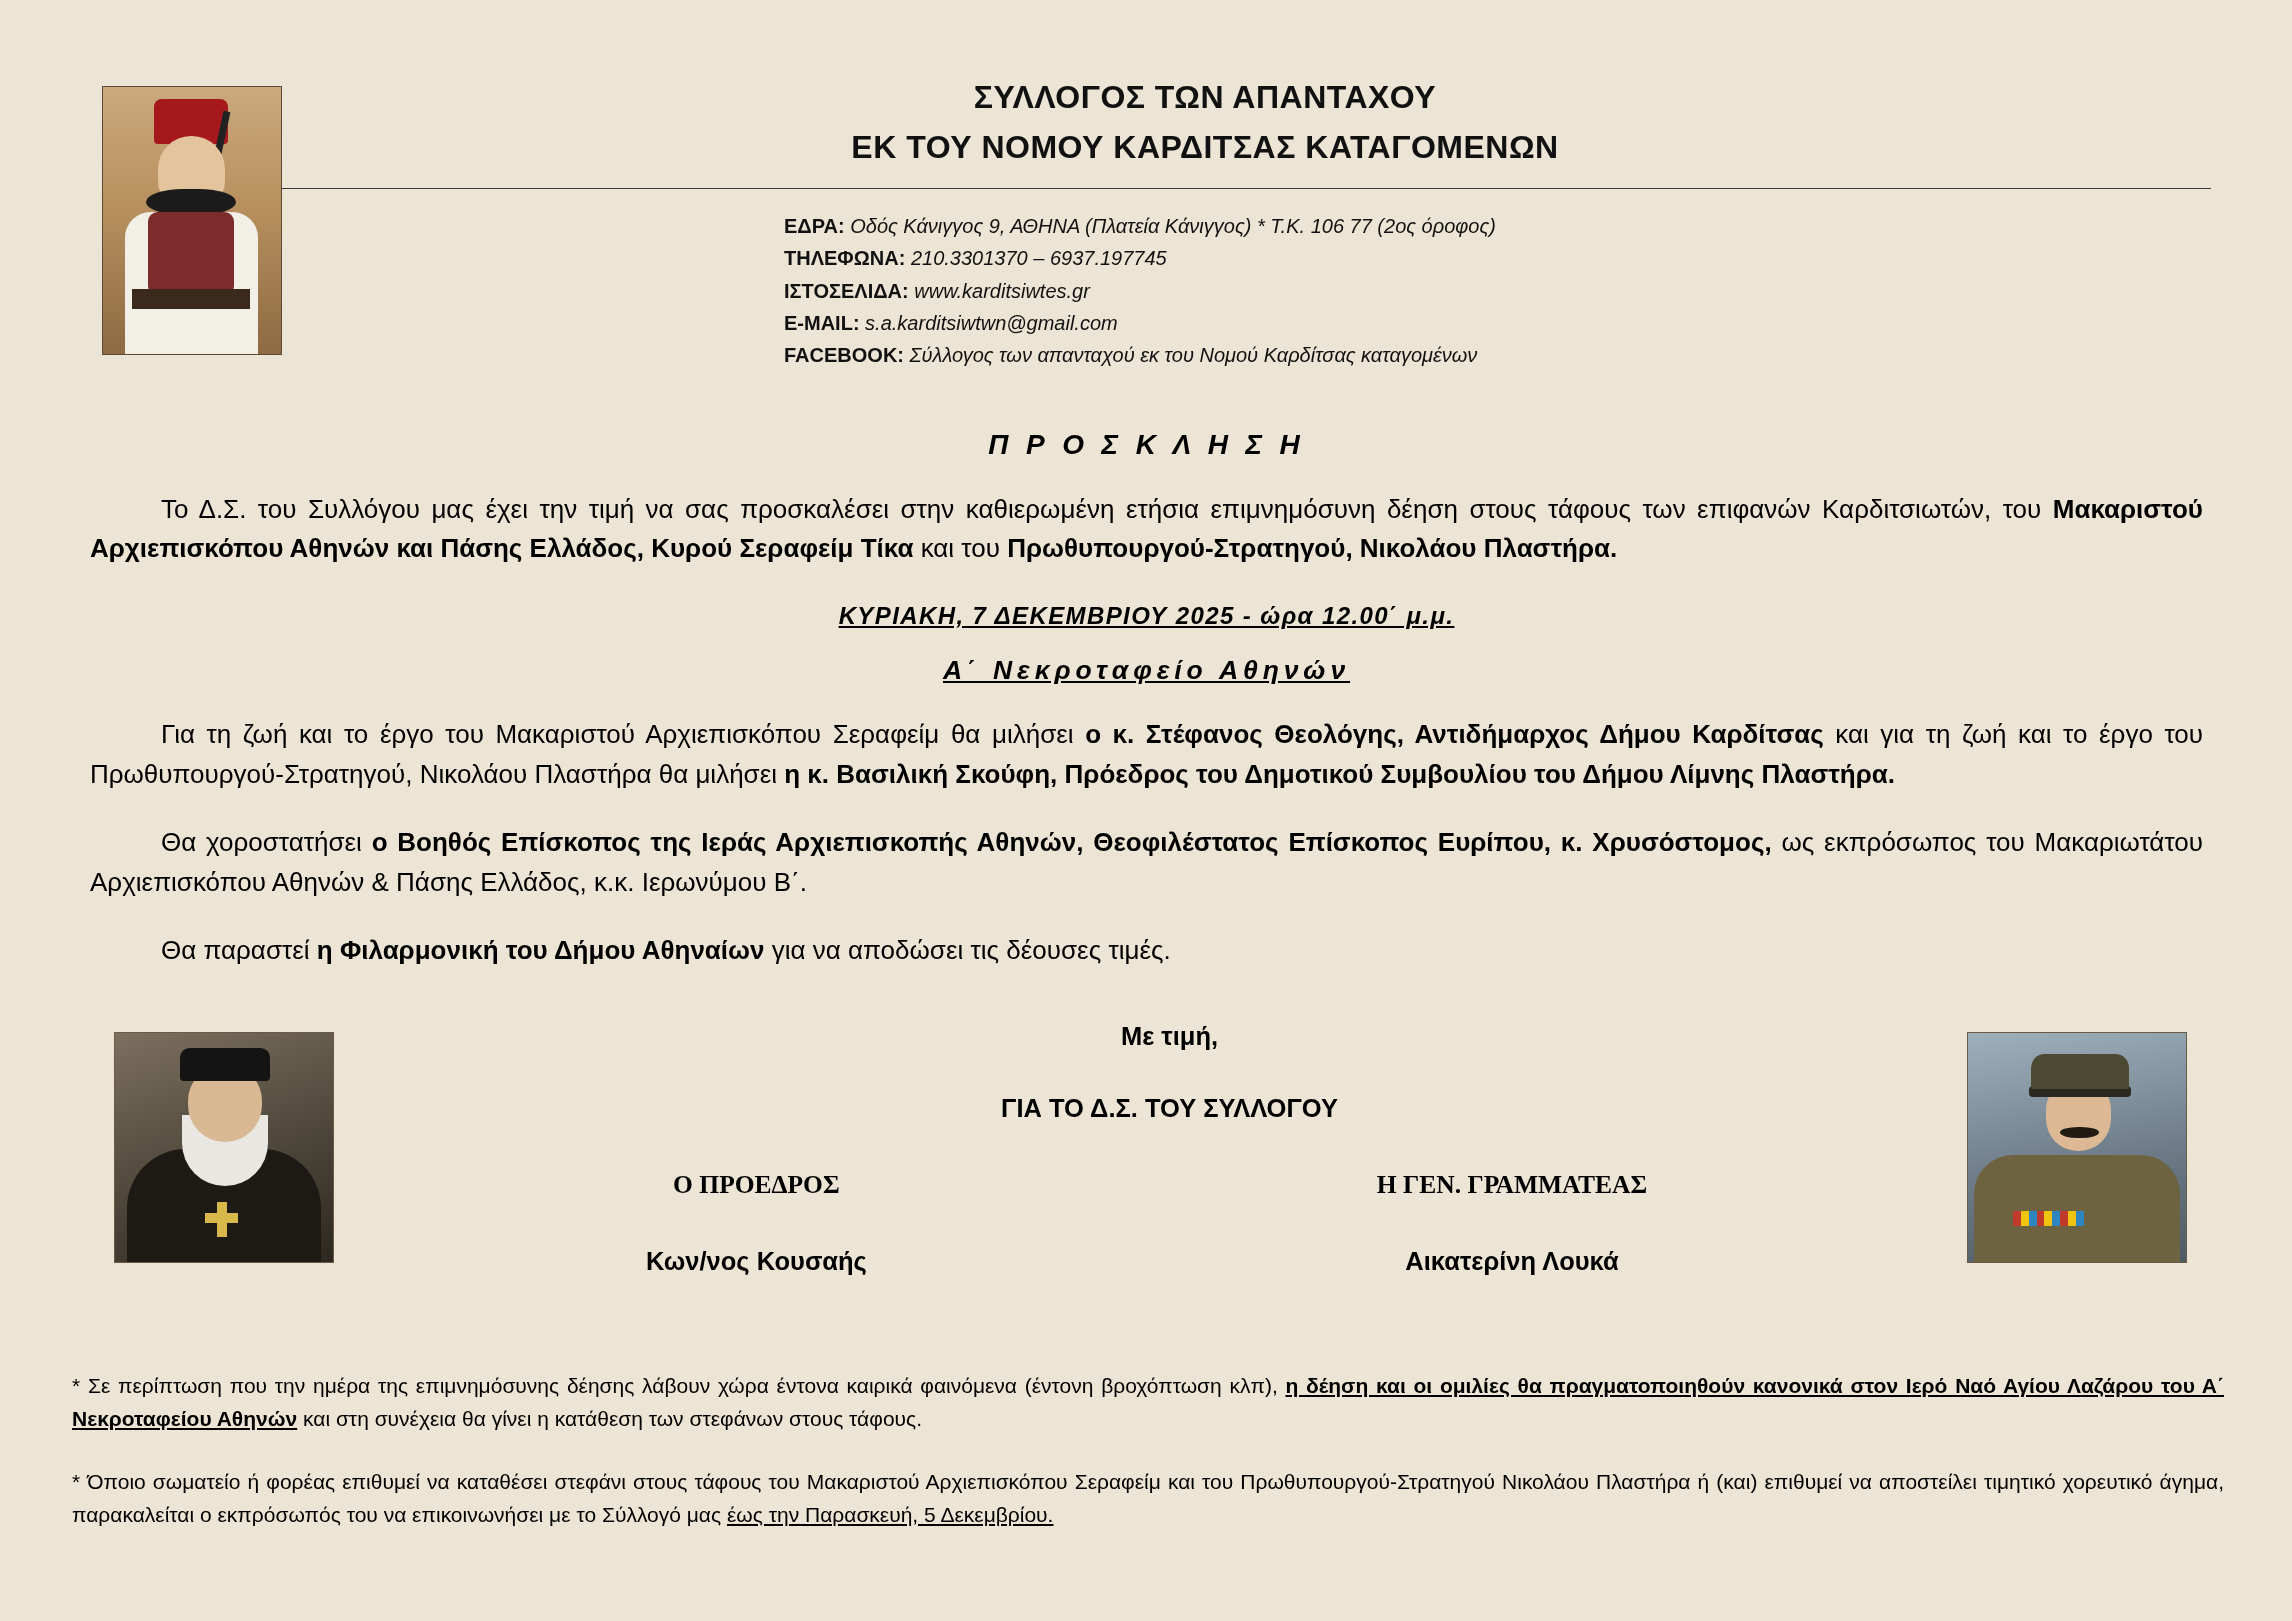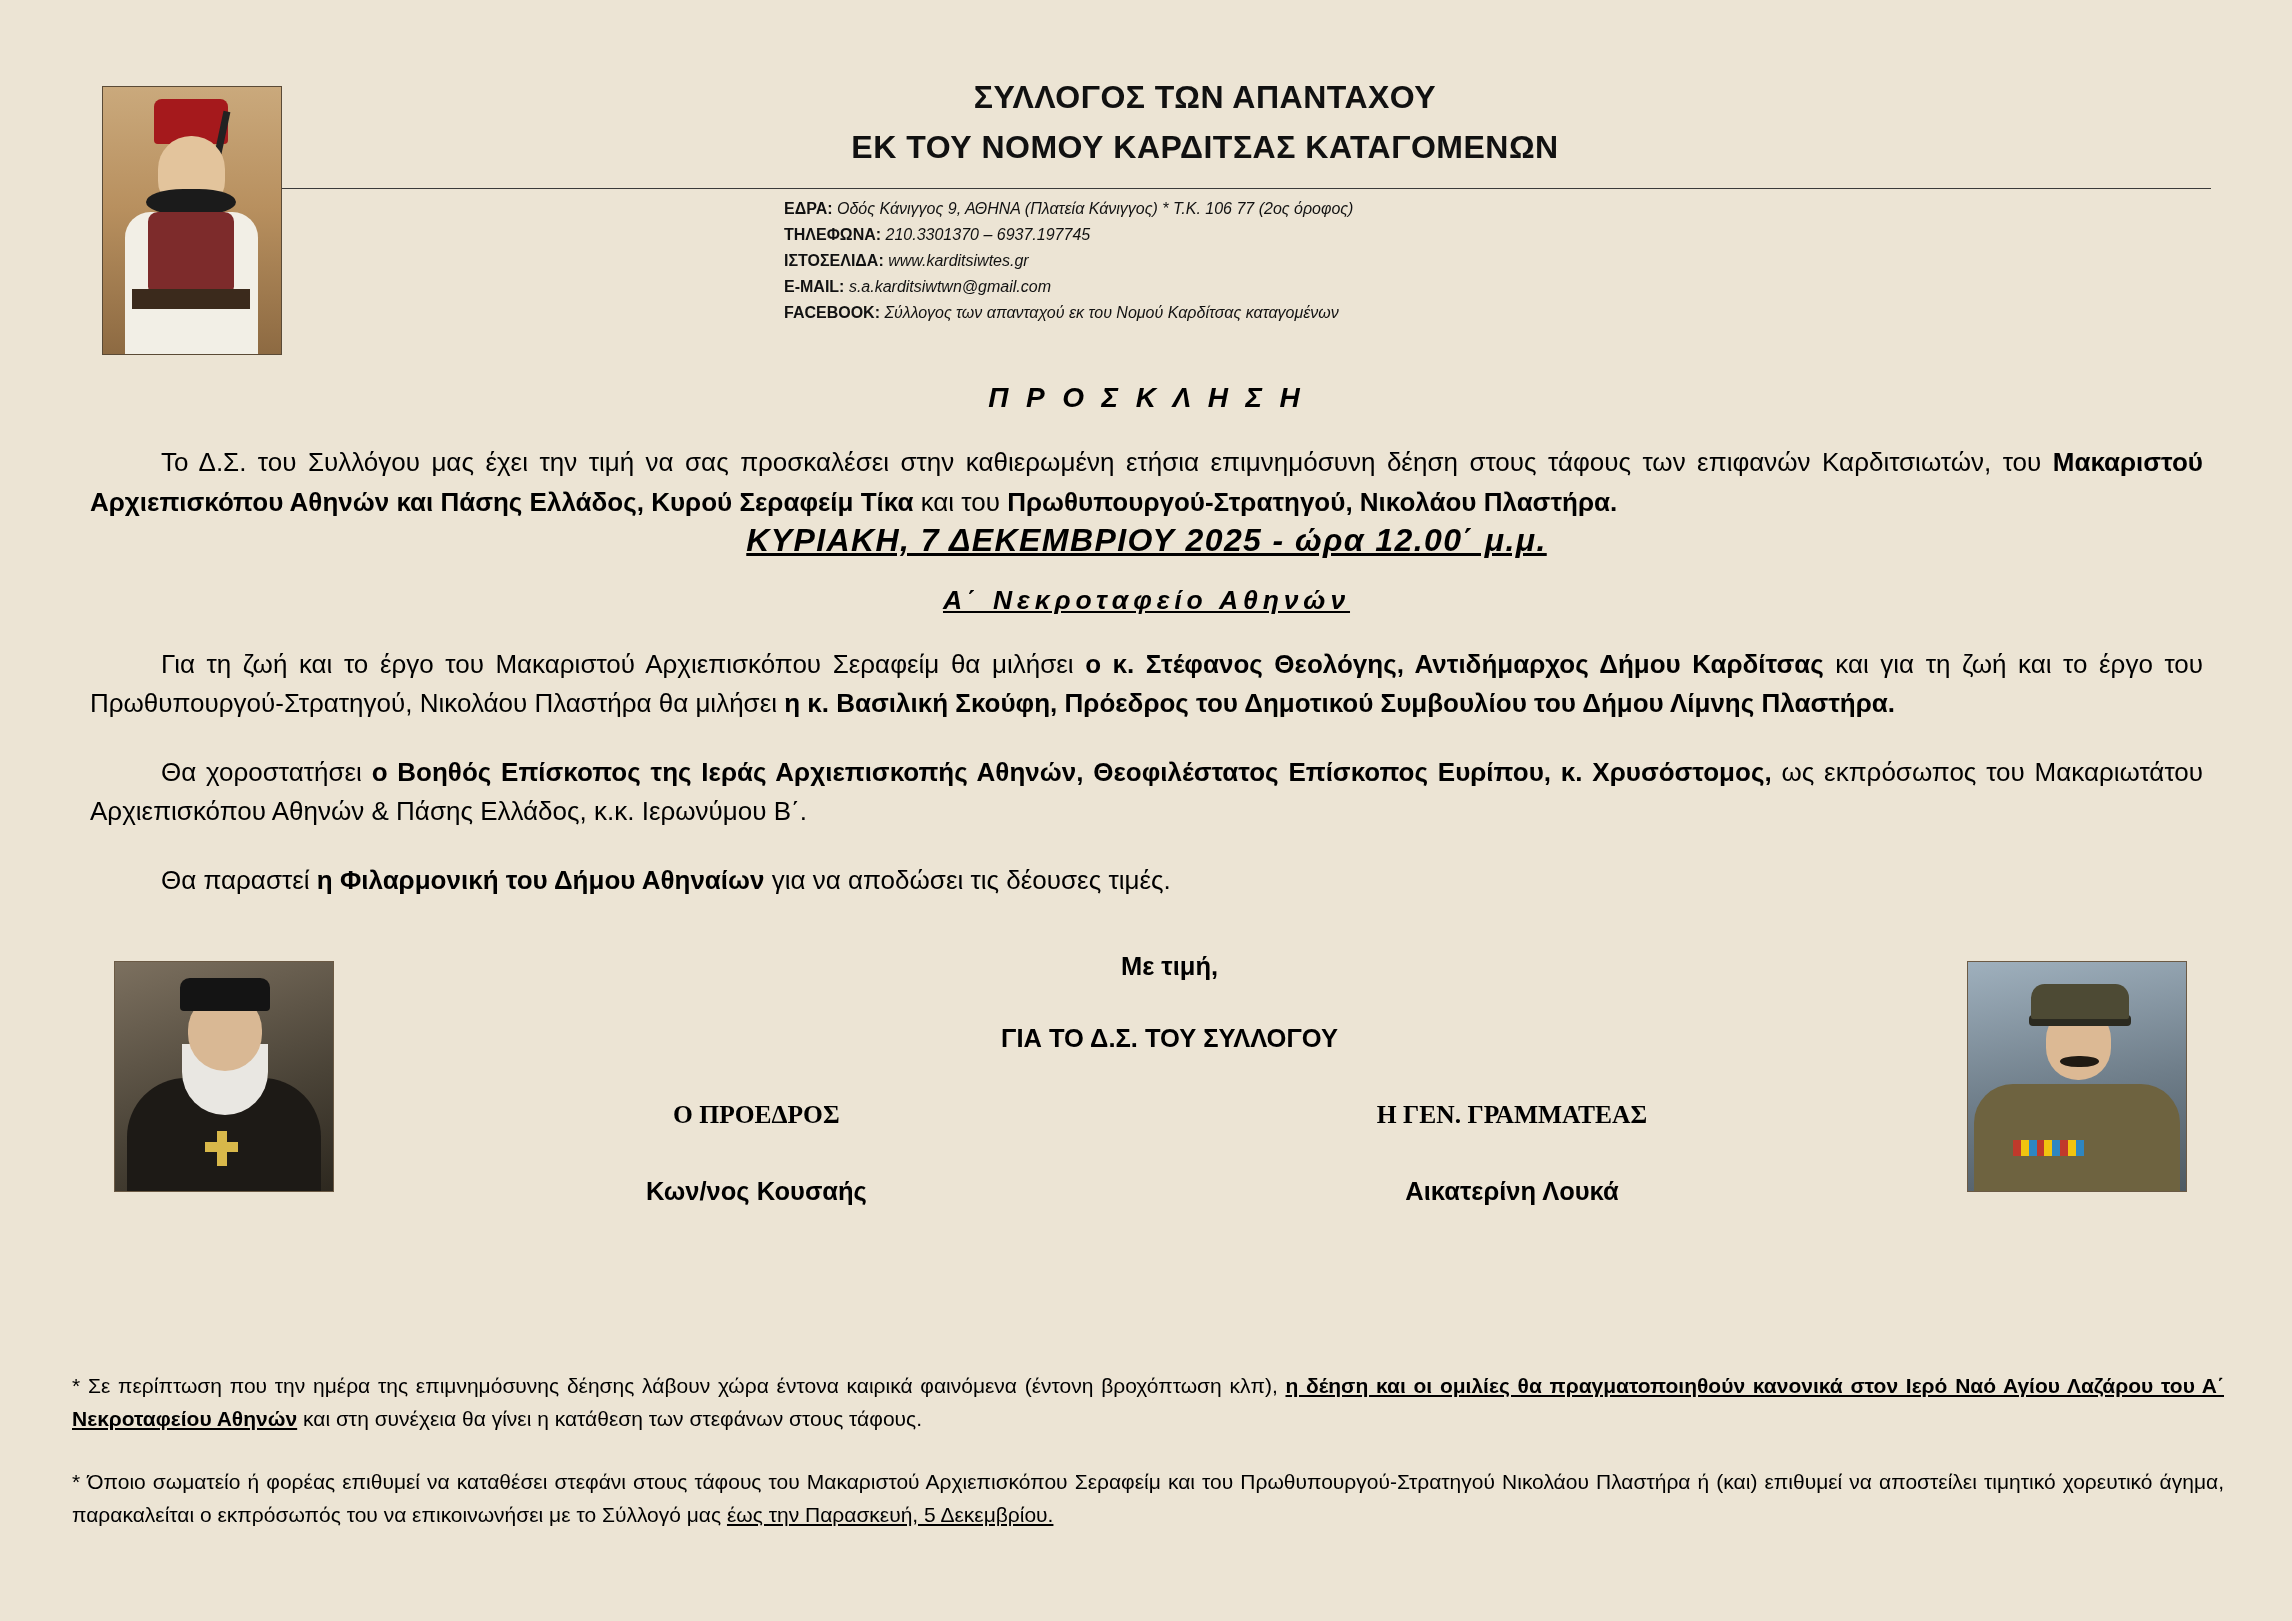--- a/index.html
+++ b/index.html
@@ -85,22 +85,22 @@
   }
   .rule {
     margin: 15.7px 0 0 0;
     border: 0;
     border-top: 1.5px solid #3a3a3a;
     width: 1952px;
     margin-left: 259px;
   }
 
   .contact {
-    margin: 7px 0 0 784px;
-    font-size: 16px;
+    margin: 21px 0 0 784px;
+    font-size: 20px;
     line-height: 1.62;
     font-style: italic;
     color: #111;
   }
   .contact .lbl {
     font-style: normal;
     font-weight: bold;
   }
 
   
@@ -116,21 +116,22 @@
     margin: 29px 90px 0 90px;
     font-size: 26px;
     line-height: 1.52;
     text-align: justify;
     text-indent: 71px;
   }
   .b { font-weight: bold; }
 
   .center-line {
     text-align: center;
-    font-size: 32px;
+    margin-top: 33px;
+    font-size: 24px;
     font-weight: bold;
     font-style: italic;
     letter-spacing: 1.4px;
   }
   .center-line u { text-decoration: underline; }
   .center-line.sub {
     margin-top: 25.5px;
     letter-spacing: 4.9px;
     font-size: 26.5px;
   }

